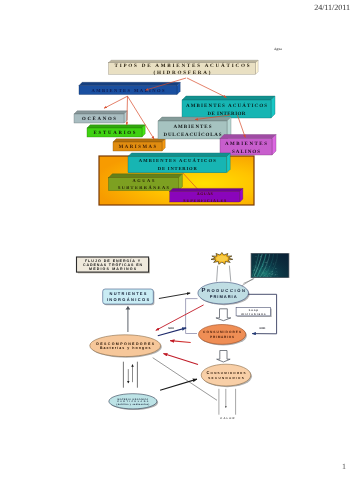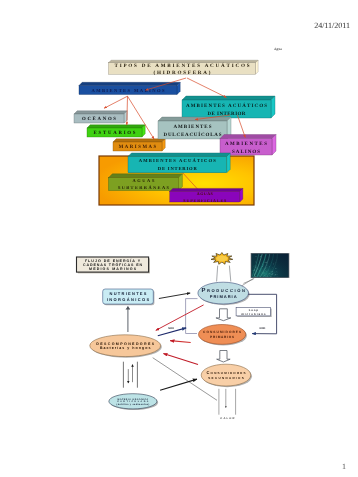--- a/index.html
+++ b/index.html
@@ -1,19 +1,19 @@
 <!DOCTYPE html>
 <html><head>
 <meta charset="utf-8">
 <style>
   html,body{margin:0;padding:0;}
   body{width:358px;height:477px;background:#ffffff;font-family:"Liberation Serif",serif;overflow:hidden;position:relative;-webkit-font-smoothing:antialiased;text-rendering:geometricPrecision;}
   svg text{-webkit-font-smoothing:antialiased;}
   .page{position:absolute;inset:0;background:#fff;}
-  .hdr-date{position:absolute;right:8px;top:21px;font-family:"Liberation Serif",serif;font-size:8px;color:#2b2b2b;}
+  .hdr-date{position:absolute;right:8px;top:3px;font-family:"Liberation Serif",serif;font-size:8px;color:#2b2b2b;}
   .pagenum{position:absolute;right:12px;bottom:6px;font-family:"Liberation Serif",serif;font-size:8px;color:#555;}
   .slide{position:absolute;}
 </style>
 </head>
 <body>
 
 <div class="page">
   <div class="hdr-date">24/11/2011</div>
   <div class="pagenum">1</div>
 

